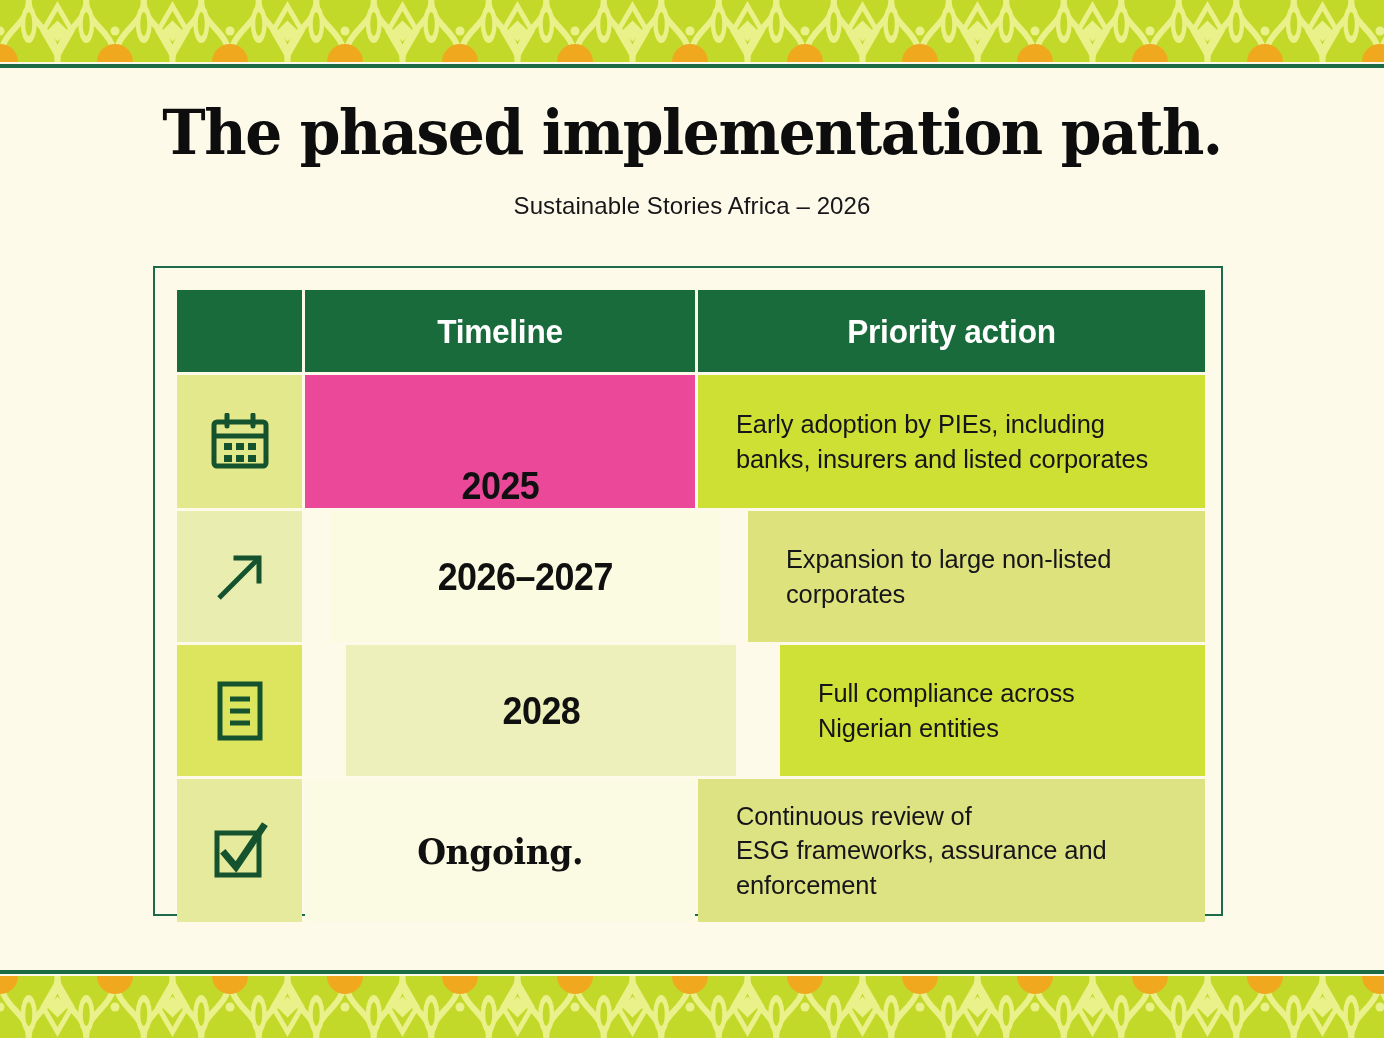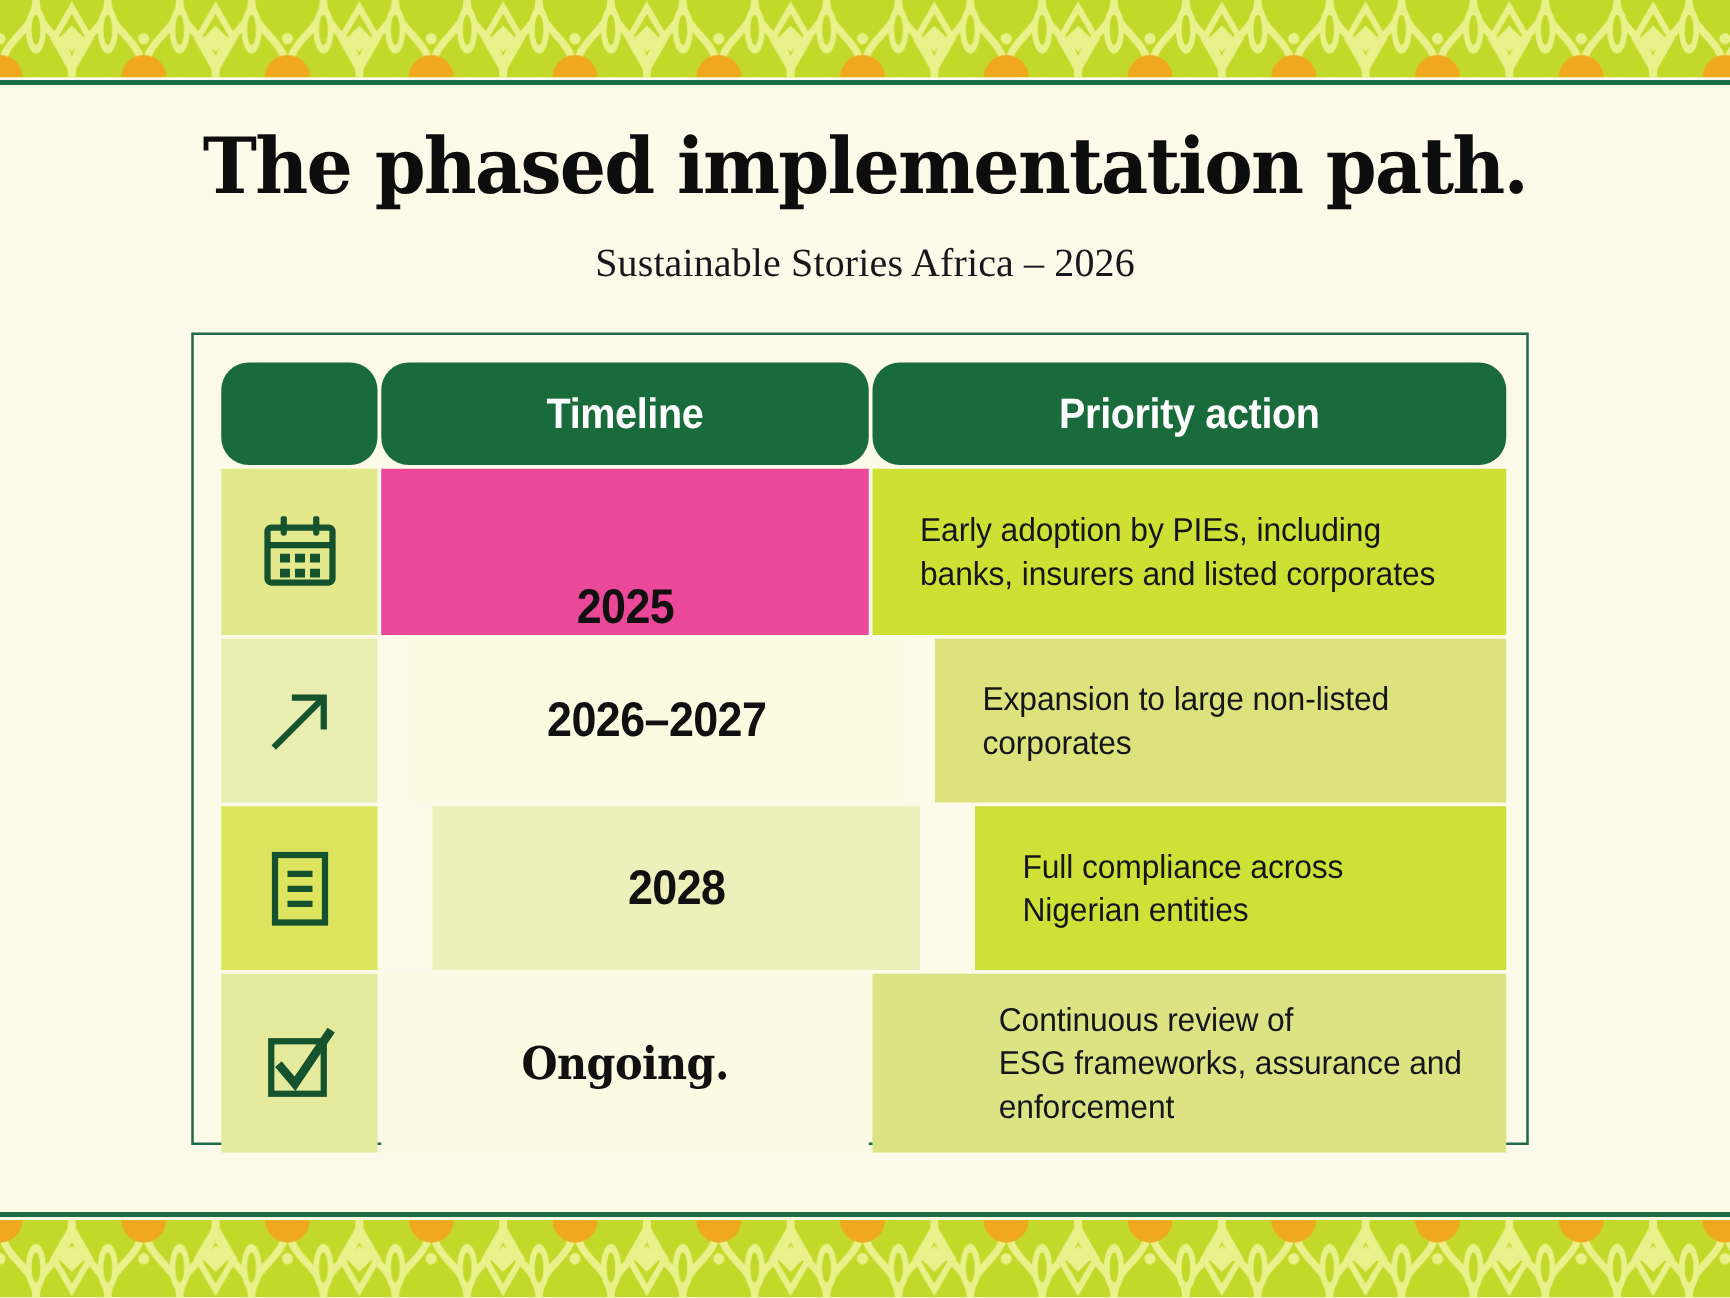--- a/index.html
+++ b/index.html
@@ -57,22 +57,22 @@
     font-family:"DejaVu Serif", serif;
     font-weight:bold;
     font-size:62px;
     letter-spacing:-1.5px;
     color:#0d0d0d;
     line-height:1.05;
     transform:scaleX(0.94);
   }
   .subtitle {
     top:192px;
-    font-family:Liberation Serif, serif;
-    font-size:32px;
+    font-family:Liberation Sans, sans-serif;
+    font-size:24px;
     color:#17171a;
     letter-spacing:0.1px;
   }
 
   
   .frame {
     position:absolute;
     left:153px; top:266px;
     width:1070px; height:650px;
     border:2.5px solid #1d6b4b;
@@ -90,38 +90,37 @@
   .row { display:flex; gap:3px; }
 
   .c-icon { width:125px; flex:0 0 125px; }
   .c-time { width:390px; flex:0 0 390px; }
   .c-act  { flex:1 1 auto; }
 
   
   .row-head .cell {
     background:#1a6b3c;
     height:82px;
-    border-radius:22px;
   }
   .hdr-text {
     width:100%; height:100%;
     display:flex; align-items:center; justify-content:center;
     color:#ffffff;
     font-size:34px;
     font-weight:bold;
     letter-spacing:-0.3px;
     transform:scaleX(0.93);
   }
 
   
   .row-body .cell { display:flex; align-items:center; }
 
   .icon-cell { justify-content:center; }
   .time-cell { justify-content:center; }
-  .act-cell  { justify-content:flex-start; padding:0 20px 0 38px; }
+  .act-cell  { justify-content:flex-start; padding:0 36px 0 38px; }
 
   .time-text {
     font-size:39px;
     font-weight:bold;
     color:#101010;
     letter-spacing:-0.5px;
     transform:scaleX(0.92);
   }
   .time-text.serif {
     font-family:"DejaVu Serif", serif;
@@ -146,21 +145,21 @@
   .r2 .icon-cell { background:#e9edaf; }
   .r2 .time-cell { background:#fbfbe2; }
   .r2 .act-cell  { background:#dde27c; }
 
   .r3 .icon-cell { background:#dde55f; }
   .r3 .time-cell { background:#edf0bb; }
   .r3 .act-cell  { background:#cfe136; }
 
   .r4 .icon-cell { background:#e5ea9d; }
   .r4 .time-cell { background:#fbfbe4; }
-  .r4 .act-cell  { background:#dde283;justify-content:flex-end; }
+  .r4 .act-cell  { background:#dde283; }
 
   .h1 { height:133px; }
   .h2 { height:131px;gap:28px; }
   .h3 { height:131px;gap:44px; }
   .h4 { height:143px; }
 
   .ico svg { display:block; }
 </style>
 </head>
 <body>

